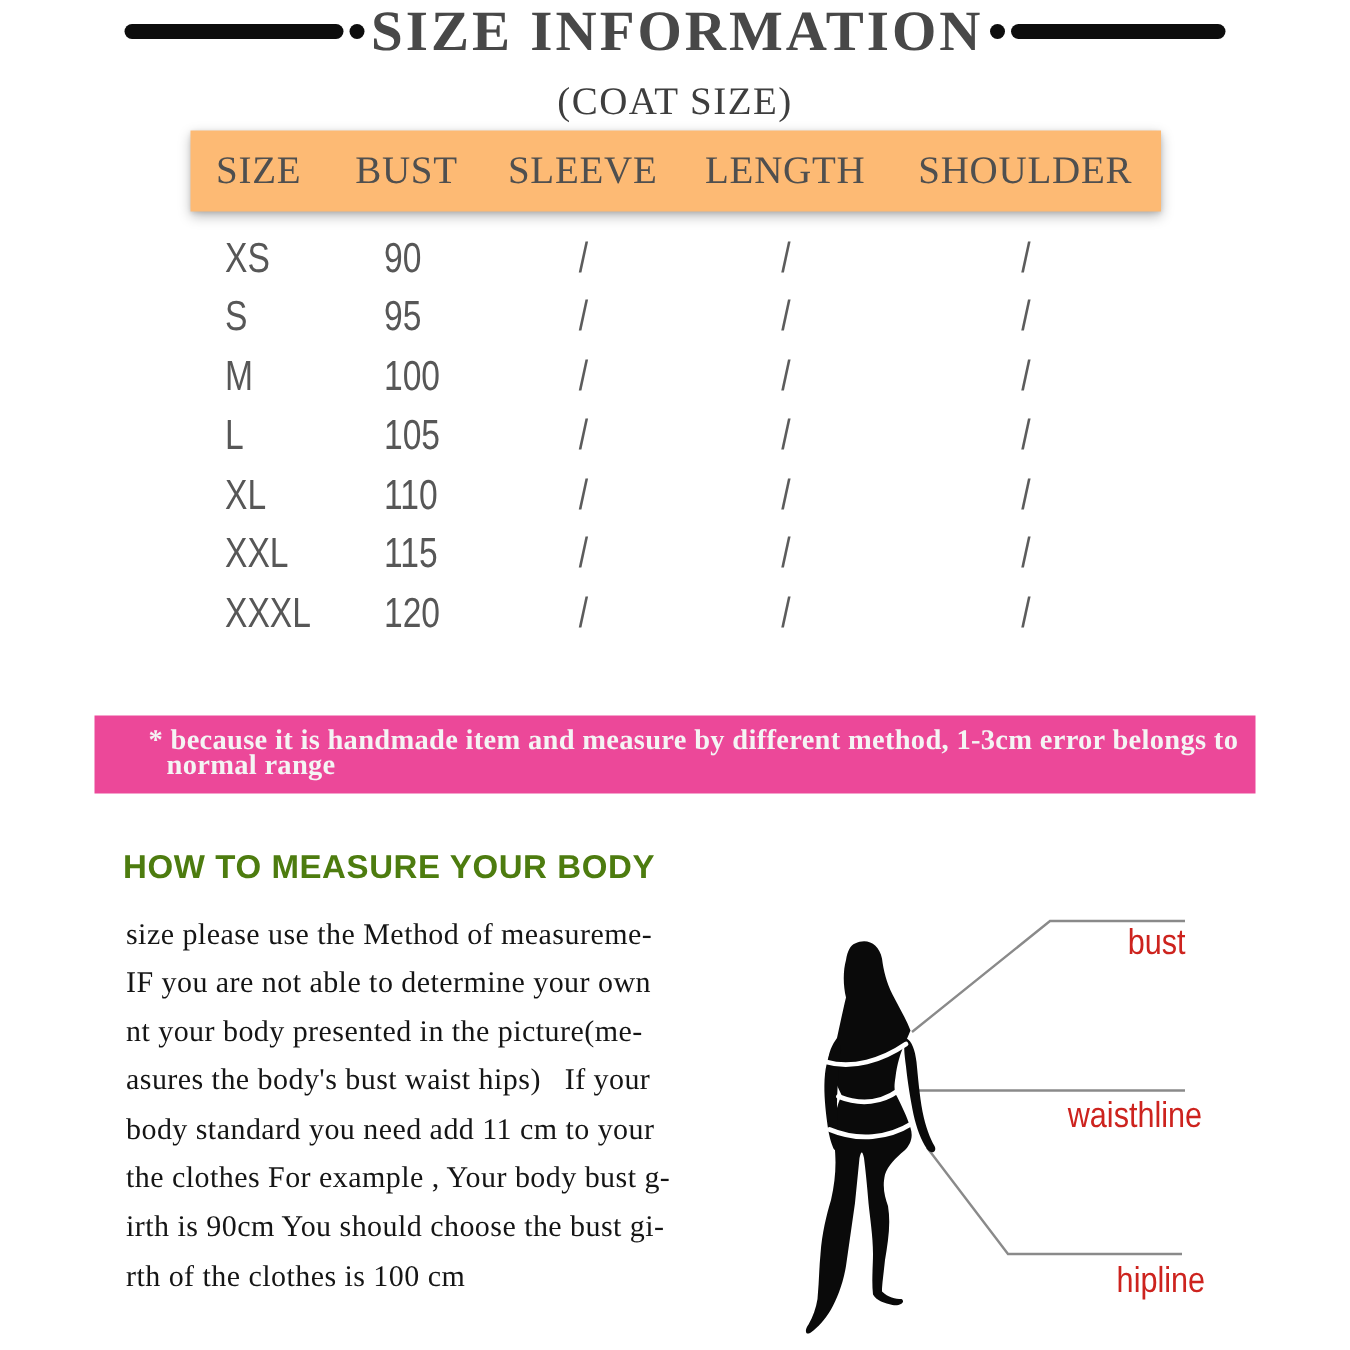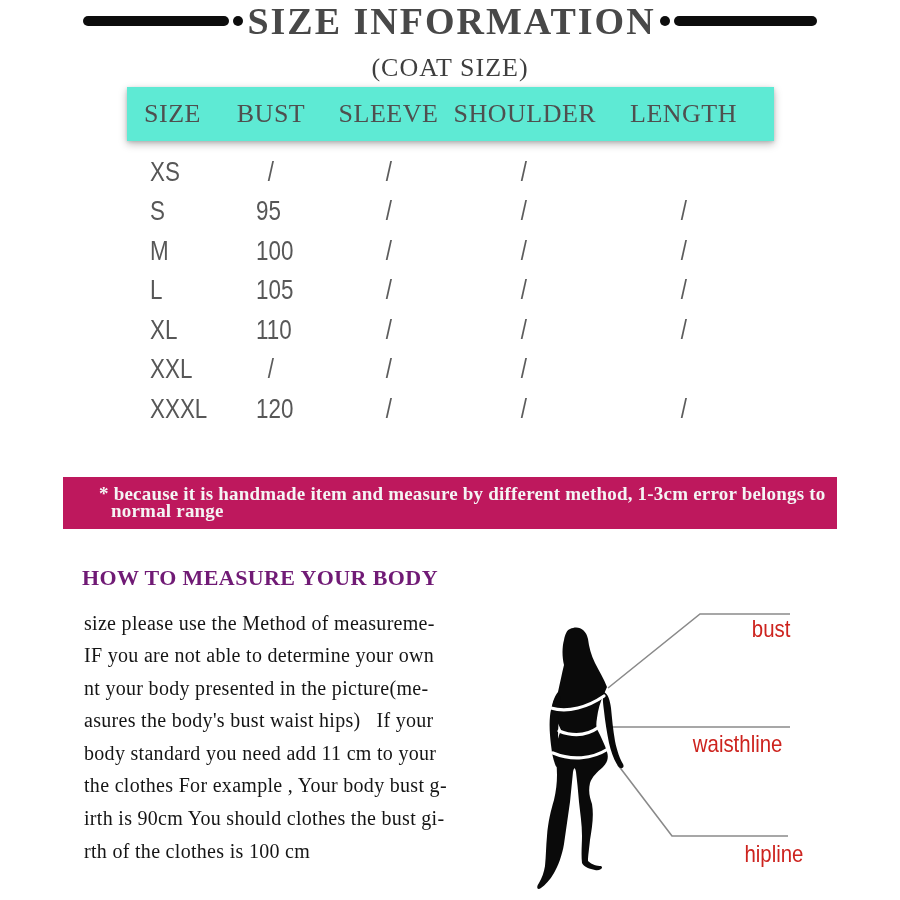--- a/index.html
+++ b/index.html
@@ -30,21 +30,21 @@
   .subtitle {
     text-align: center; margin-top: 9px; line-height: 34px;
     font-family: "Liberation Serif", serif;
     font-size: 26px; color: #3e3e3e; letter-spacing: 1px;
   }
 
   
   .tbl-grid { display: grid; grid-template-columns: 92px 105px 130px 140px 180px; }
   .header-card {
     width: 647px; height: 54px; margin: 2px auto 0;
-    background: #5eead4;
+    background: #fdba74;
     box-shadow: 0 3px 8px rgba(0,0,0,0.28), 0 1px 3px rgba(0,0,0,0.12);
     align-items: center;
   }
   .thead-cell {
     text-align: center;
     font-family: "Liberation Serif", serif;
     font-size: 26px; color: #4f4f4f; letter-spacing: 0.5px;
   }
   .tbody { width: 647px; margin: 11px auto 0; }
   .trow { height: 39.5px; align-items: center; }
@@ -53,54 +53,54 @@
   .tcell.c-left { text-align: left; }
   .tcell.c-left .cond { transform-origin: left center; }
   .tcell.c-size { padding-left: 23px; }
   .tcell.c-bust { padding-left: 37px; }
   .tcell.c-slash { text-align: center; color: #5c5c5c; }
   .tcell.c-slash .cond { transform-origin: center center; }
 
   
   .note-banner {
     width: 774px; margin-left: 63px; margin-top: 48px;
-    height: 52px; background: #be185d; box-sizing: border-box;
+    height: 52px; background: #ec4899; box-sizing: border-box;
     padding-top: 8px;
     font-family: "Liberation Serif", serif;
     font-weight: bold; font-size: 19px; line-height: 17.5px;
     color: #f4f4f4; letter-spacing: 0.2px;
   }
   .note-line1 { margin-left: 36px; white-space: pre; }
   .note-line2 { margin-left: 48px; white-space: pre; }
 
   
   .section-heading {
     margin: 36px 0 0 82px;
-    font-family: Liberation Serif, serif;
-    font-weight: bold; font-size: 22px; color: #701a75;
+    font-family: Liberation Sans, sans-serif;
+    font-weight: bold; font-size: 22px; color: #4d7c0f;
     letter-spacing: 0.4px;
   }
   .paragraph {
     margin: 16px 0 0 84px; width: 420px;
     font-family: "Liberation Serif", serif;
     font-size: 20px; color: #151515; letter-spacing: 0.3px;
   }
   .para-line { line-height: 32.6px; white-space: pre; }
 
   
   .figure { position: absolute; left: 500px; top: 595px; width: 330px; height: 305px; }
   .figure svg { position: absolute; left: 0; top: 0; }
   .fig-label {
     position: absolute; width: 180px; text-align: right;
     font-family: "Liberation Sans", sans-serif;
     font-size: 24px; color: #cd231e; line-height: 26px;
   }
   .fig-label span { display: inline-block; transform: scaleX(0.85); transform-origin: right center; }
   .lbl-bust  { right: 40px; top: 21px; }
-  .lbl-waist { right: 48px; top: 136px; }
+  .lbl-waist { right: 29px; top: 136px; }
   .lbl-hip   { right: 27px; top: 246px; }
 </style>
 </head>
 <body>
 
 <div class="page">
 
   <div class="banner">
     <div class="h-bar left"></div>
     <div class="h-dot"></div>
@@ -108,27 +108,28 @@
     <div class="h-dot"></div>
     <div class="h-bar right"></div>
   </div>
 
   <div class="subtitle">(COAT SIZE)</div>
 
   <div class="header-card tbl-grid">
     <div class="thead-cell">SIZE</div>
     <div class="thead-cell">BUST</div>
     <div class="thead-cell">SLEEVE</div>
+    <div class="thead-cell">LENGTH</div>
     <div class="thead-cell">SHOULDER</div>
-    <div class="thead-cell">LENGTH</div>
   </div>
 
   <div class="tbody">
     <div class="trow tbl-grid">
       <div class="tcell c-left c-size"><span class="cond">XS</span></div>
+      <div class="tcell c-left c-bust"><span class="cond">90</span></div>
       <div class="tcell c-slash"><span class="cond">/</span></div>
       <div class="tcell c-slash"><span class="cond">/</span></div>
       <div class="tcell c-slash"><span class="cond">/</span></div>
     </div>
     <div class="trow tbl-grid">
       <div class="tcell c-left c-size"><span class="cond">S</span></div>
       <div class="tcell c-left c-bust"><span class="cond">95</span></div>
       <div class="tcell c-slash"><span class="cond">/</span></div>
       <div class="tcell c-slash"><span class="cond">/</span></div>
       <div class="tcell c-slash"><span class="cond">/</span></div>
@@ -149,20 +150,21 @@
     </div>
     <div class="trow tbl-grid">
       <div class="tcell c-left c-size"><span class="cond">XL</span></div>
       <div class="tcell c-left c-bust"><span class="cond">110</span></div>
       <div class="tcell c-slash"><span class="cond">/</span></div>
       <div class="tcell c-slash"><span class="cond">/</span></div>
       <div class="tcell c-slash"><span class="cond">/</span></div>
     </div>
     <div class="trow tbl-grid">
       <div class="tcell c-left c-size"><span class="cond">XXL</span></div>
+      <div class="tcell c-left c-bust"><span class="cond">115</span></div>
       <div class="tcell c-slash"><span class="cond">/</span></div>
       <div class="tcell c-slash"><span class="cond">/</span></div>
       <div class="tcell c-slash"><span class="cond">/</span></div>
     </div>
     <div class="trow tbl-grid">
       <div class="tcell c-left c-size"><span class="cond">XXXL</span></div>
       <div class="tcell c-left c-bust"><span class="cond">120</span></div>
       <div class="tcell c-slash"><span class="cond">/</span></div>
       <div class="tcell c-slash"><span class="cond">/</span></div>
       <div class="tcell c-slash"><span class="cond">/</span></div>
@@ -176,21 +178,21 @@
 
   <div class="section-heading">HOW TO MEASURE YOUR BODY</div>
 
   <div class="paragraph">
     <div class="para-line">size please use the Method of measureme-</div>
     <div class="para-line">IF you are not able to determine your own</div>
     <div class="para-line">nt your body presented in the picture(me-</div>
     <div class="para-line">asures the body's bust waist hips)   If your</div>
     <div class="para-line">body standard you need add 11 cm to your</div>
     <div class="para-line">the clothes For example , Your body bust g-</div>
-    <div class="para-line">irth is 90cm You should clothes the bust gi-</div>
+    <div class="para-line">irth is 90cm You should choose the bust gi-</div>
     <div class="para-line">rth of the clothes is 100 cm</div>
   </div>
 
   <div class="figure">
     <svg width="330" height="305" viewBox="0 0 330 305">
 
       <polyline points="108,93 200,19 290,19" fill="none" stroke="#8a8a8a" stroke-width="1.6"></polyline>
       <line x1="112" y1="132" x2="290" y2="132" stroke="#8a8a8a" stroke-width="1.6"></line>
       <polyline points="118,170 172,241 288,241" fill="none" stroke="#8a8a8a" stroke-width="1.6"></polyline>
 

